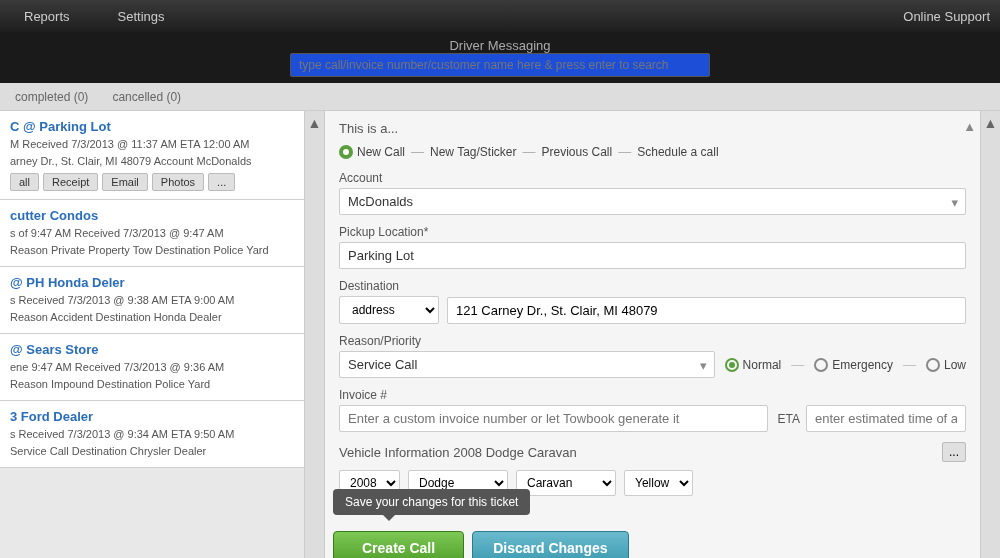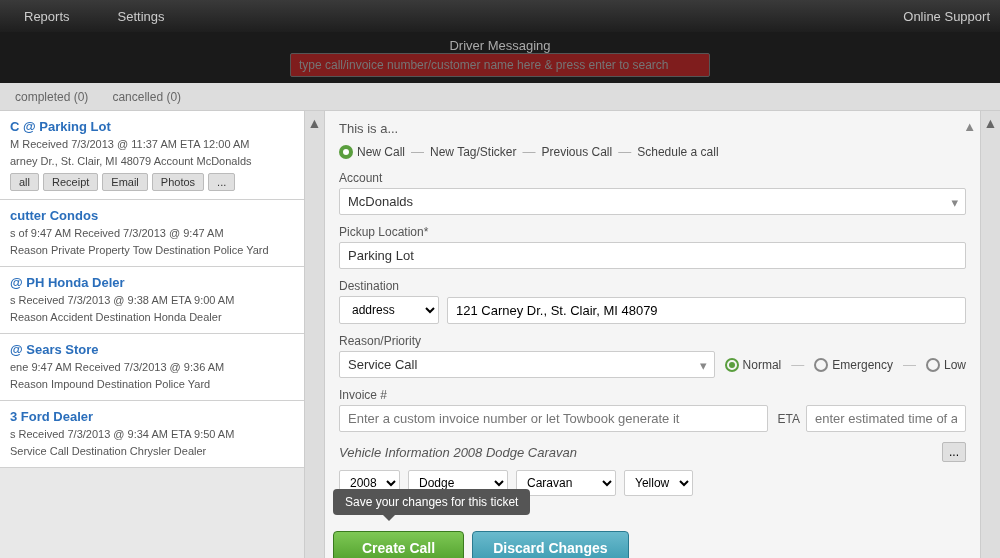--- a/index.html
+++ b/index.html
@@ -30,21 +30,21 @@
     .search-bar {
       background: #1a1a1a;
       padding: 6px 10px;
       display: flex;
       align-items: center;
       justify-content: space-between;
       flex-direction: column;
     }
     .driver-messaging { color: #aaa; font-size: 13px; }
     .search-input {
-      background: #7f1d1d;
+      background: #1d4ed8;
       border: 1px solid #555;
       color: #ccc;
       padding: 4px 8px;
       font-size: 12px;
       width: 420px;
       border-radius: 2px;
     }
 
     
     .main-area {
@@ -253,21 +253,21 @@
     .eta-group { display: flex; align-items: center; gap: 6px; }
     .eta-label { font-size: 12px; color: #555; white-space: nowrap; }
     .eta-input { width: 160px; }
 
     .vehicle-info-header {
       display: flex;
       justify-content: space-between;
       align-items: center;
       margin-bottom: 8px;
     }
-    .vehicle-info-title { font-size: 13px; color: #555; font-style: italic; }
+    .vehicle-info-title { font-size: 13px; color: #555; }
     .vehicle-more-btn {
       background: #e0e0e0;
       border: 1px solid #bbb;
       padding: 2px 6px;
       font-size: 12px;
       cursor: pointer;
       border-radius: 2px;
     }
 
     .vehicle-selects-row {

